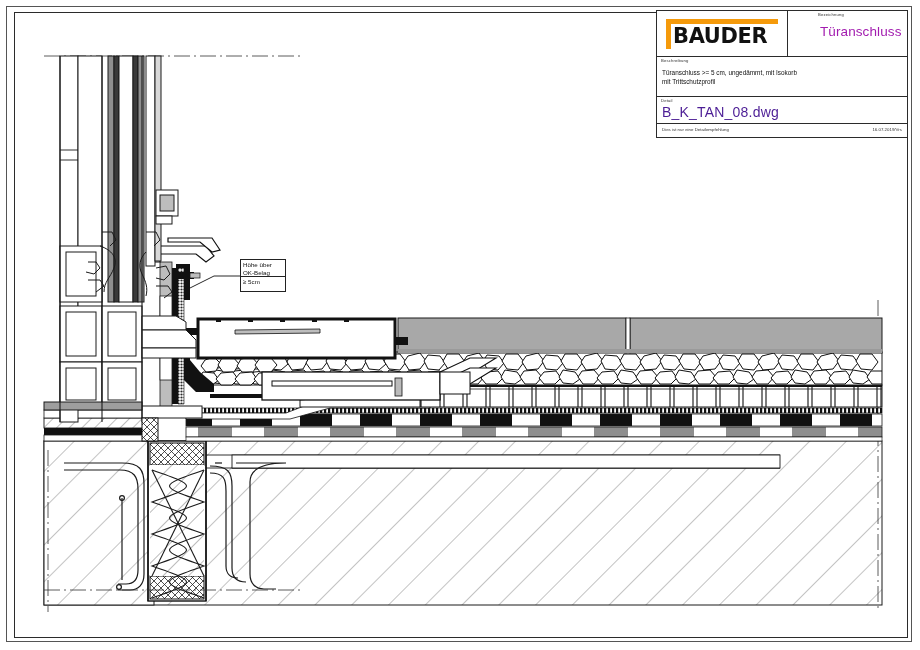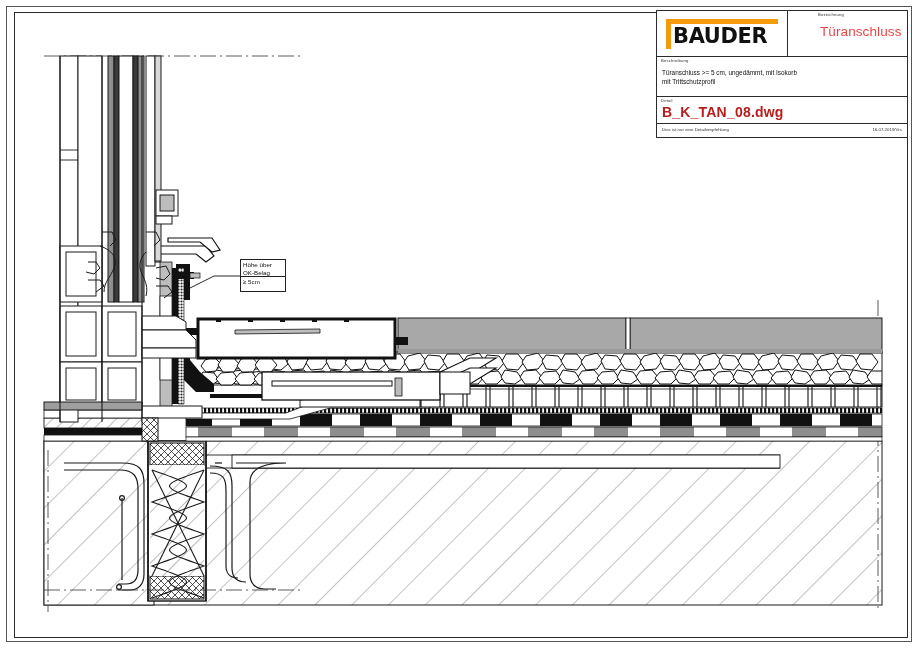--- a/index.html
+++ b/index.html
@@ -19,26 +19,26 @@
   .tb-row{display:flex;box-sizing:border-box;width:100%;}
   .tb-r1{height:46px;border-bottom:1px solid #2b2b2b;gap:26px;}
   .tb-r2{height:40px;border-bottom:1px solid #2b2b2b;display:block;position:relative;}
   .tb-r3{height:27px;border-bottom:1px solid #2b2b2b;display:block;position:relative;}
   .tb-r4{height:12px;display:block;position:relative;}
   .tb-logo{width:130px;border-right:1px solid #2b2b2b;position:relative;
            display:flex;align-items:center;justify-content:center;}
   .tb-name{flex:1;position:relative;}
   .micro{position:absolute;left:4px;top:2px;font-size:4.2px;letter-spacing:.15px;
          color:#333;line-height:1;}
-  .tb-name .big{position:absolute;left:6px;top:13px;font-size:13.5px;color:#ef4444;
+  .tb-name .big{position:absolute;left:6px;top:13px;font-size:13.5px;color:#a21caf;
                 letter-spacing:.1px;}
   .tb-r2 .desc{position:absolute;left:5px;top:11px;font-size:6.4px;line-height:9px;
                color:#111;white-space:pre-line;}
-  .tb-r3 .file{position:absolute;left:5px;top:7px;font-size:14px;color:#b91c1c;
-               letter-spacing:.2px;font-weight:bold;}
+  .tb-r3 .file{position:absolute;left:5px;top:7px;font-size:14px;color:#4c1d95;
+               letter-spacing:.2px;}
   .tb-r4 .note{position:absolute;left:5px;top:2.5px;font-size:4.4px;color:#333;}
   .tb-r4 .date{position:absolute;right:5px;top:2.5px;font-size:4.4px;color:#333;}
 
   
   .logo{position:relative;width:112px;height:30px;}
   .logo .bar-top{position:absolute;left:0;top:0;width:112px;height:5px;background:#F59A0B;}
   .logo .bar-left{position:absolute;left:0;top:0;width:5px;height:30px;background:#F59A0B;}
   .logo .word{position:absolute;left:7px;top:5px;width:105px;height:25px;
               font-family:"DejaVu Sans",sans-serif;font-weight:bold;font-size:20.5px;
               letter-spacing:-0.3px;color:#111;line-height:25px;

